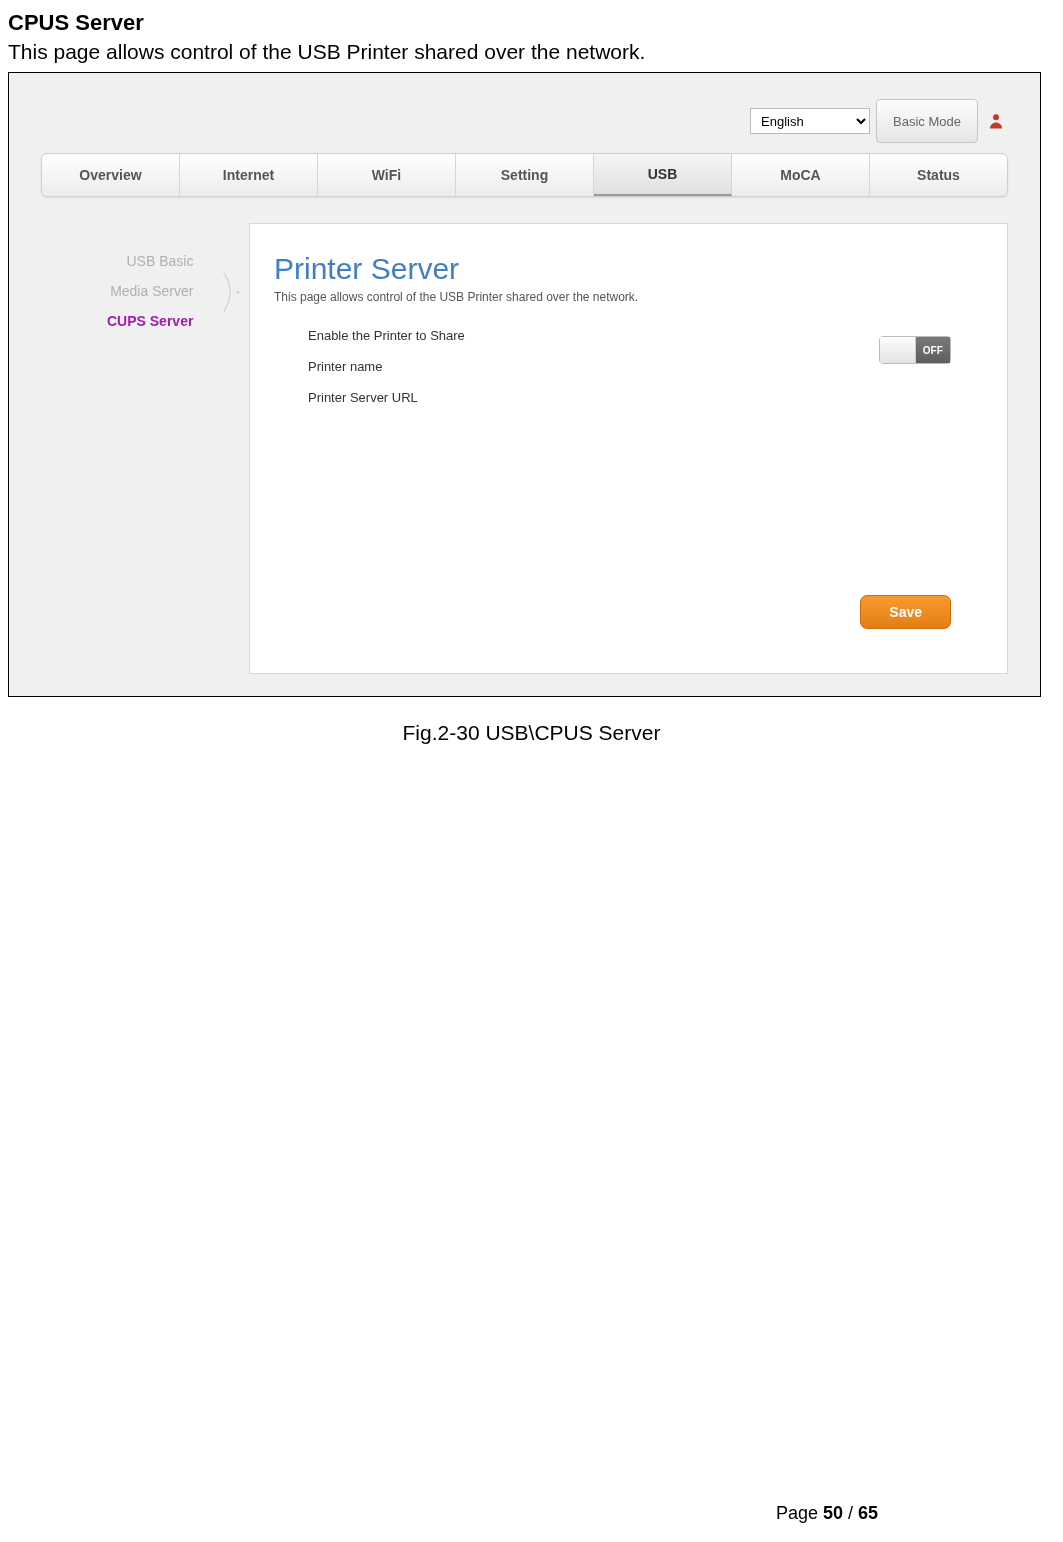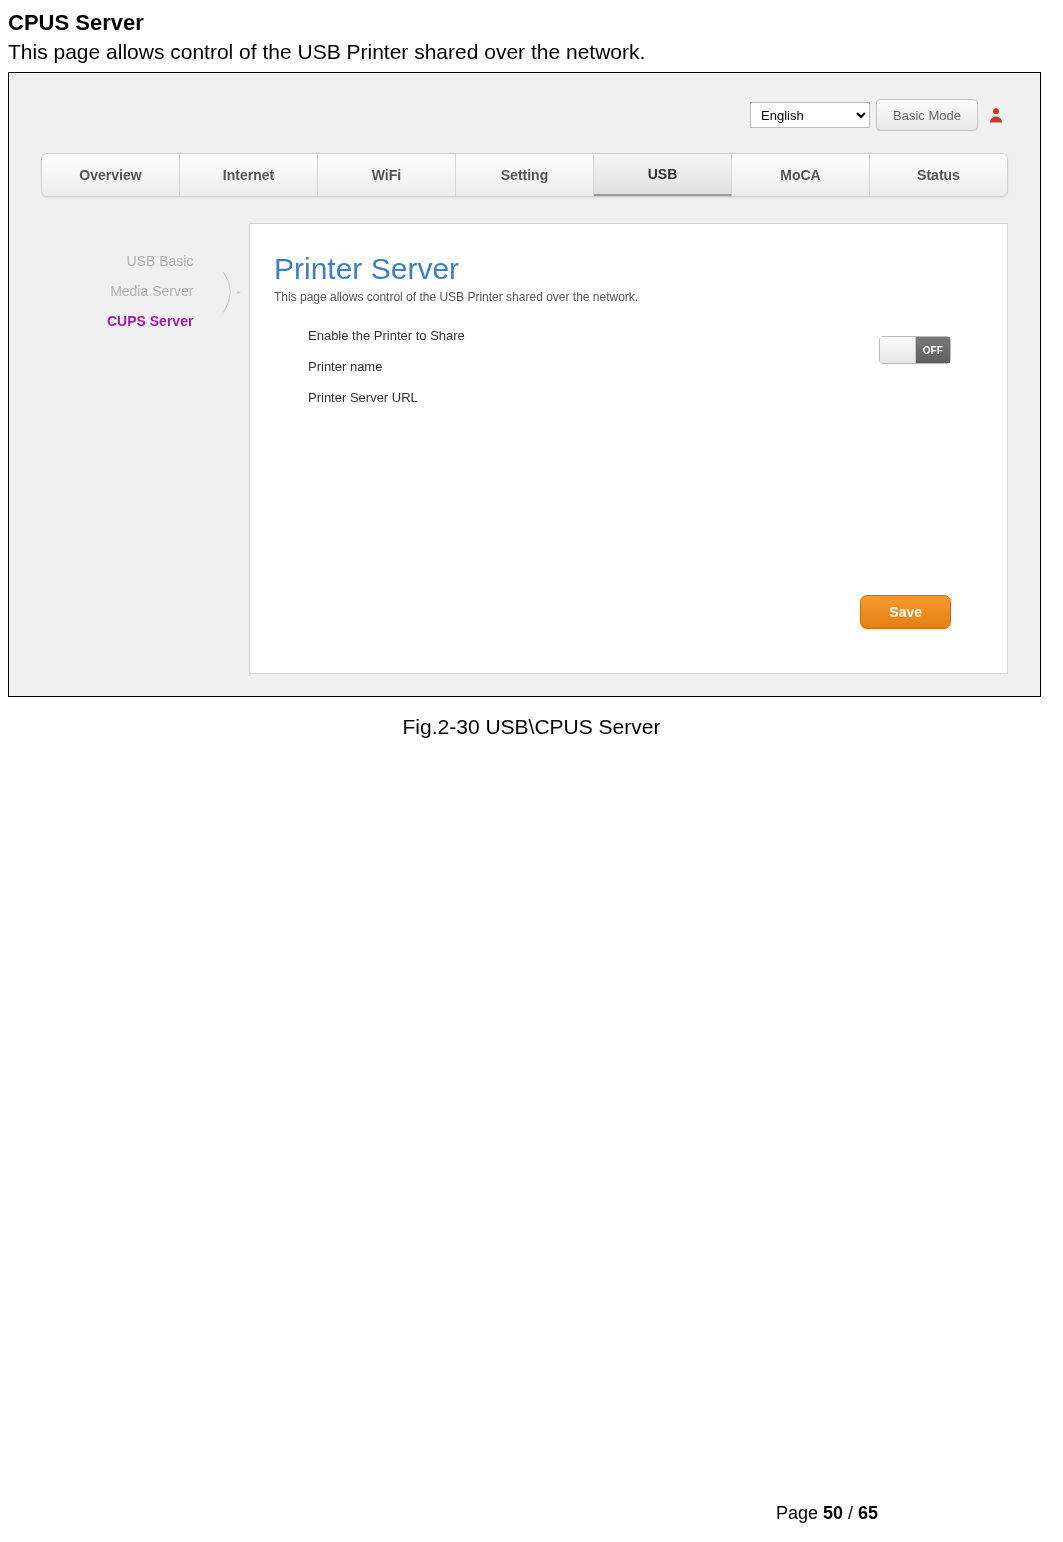--- a/index.html
+++ b/index.html
@@ -41,21 +41,21 @@
   .lang-select {
     height: 26px;
     width: 120px;
     font-size: 13px;
     background: #fff;
     border: 1px solid #bcbcbc;
     padding-left: 6px;
     box-sizing: border-box;
   }
   .basic-mode-btn {
-    height: 32px;
+    height: 44px;
     padding: 0 16px;
     font-size: 13px;
     color: #666;
     background: linear-gradient(#fdfdfd,#e6e6e6);
     border: 1px solid #c4c4c4;
     border-radius: 4px;
   }
   .logout-icon {
     width: 24px;
     height: 24px;
@@ -179,21 +179,21 @@
     background: linear-gradient(#f79a2e,#e57e14);
     color: #fff;
     font-weight: bold;
     font-size: 14px;
     border: 1px solid #c96b0e;
     border-radius: 7px;
   }
   .fig-caption {
     text-align: center;
     font-size: 21px;
-    margin-top: 18px;
+    margin-top: 24px;
   }
   .page-footer {
     position: fixed;
     bottom: 0;
     left: 0;
     width: 888px;
     text-align: right;
     padding: 0 10px 18px 0;
     font-size: 18px;
     box-sizing: border-box;

